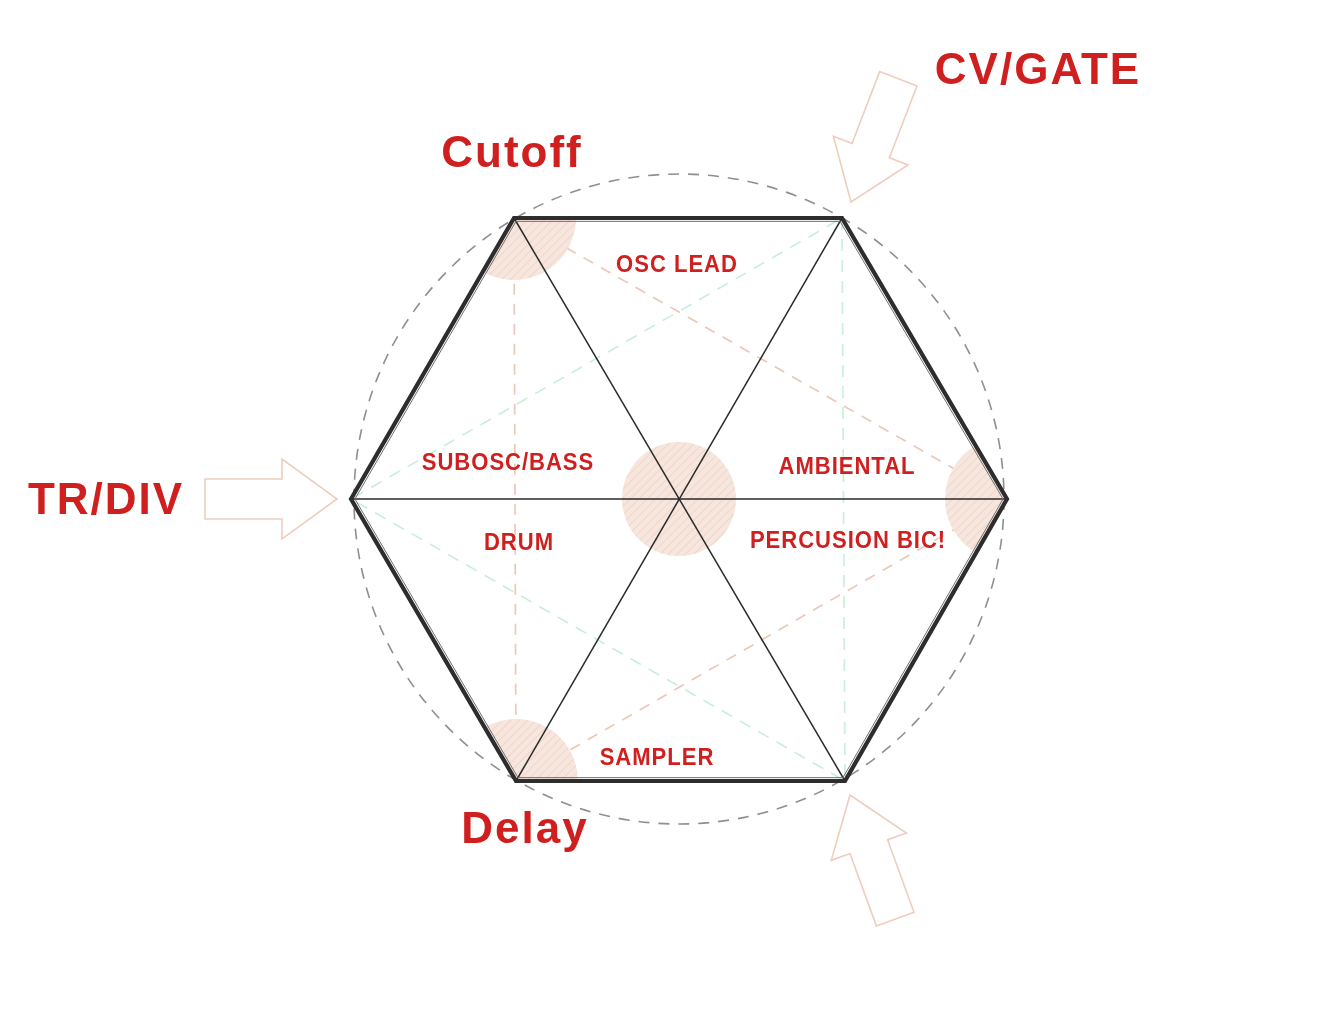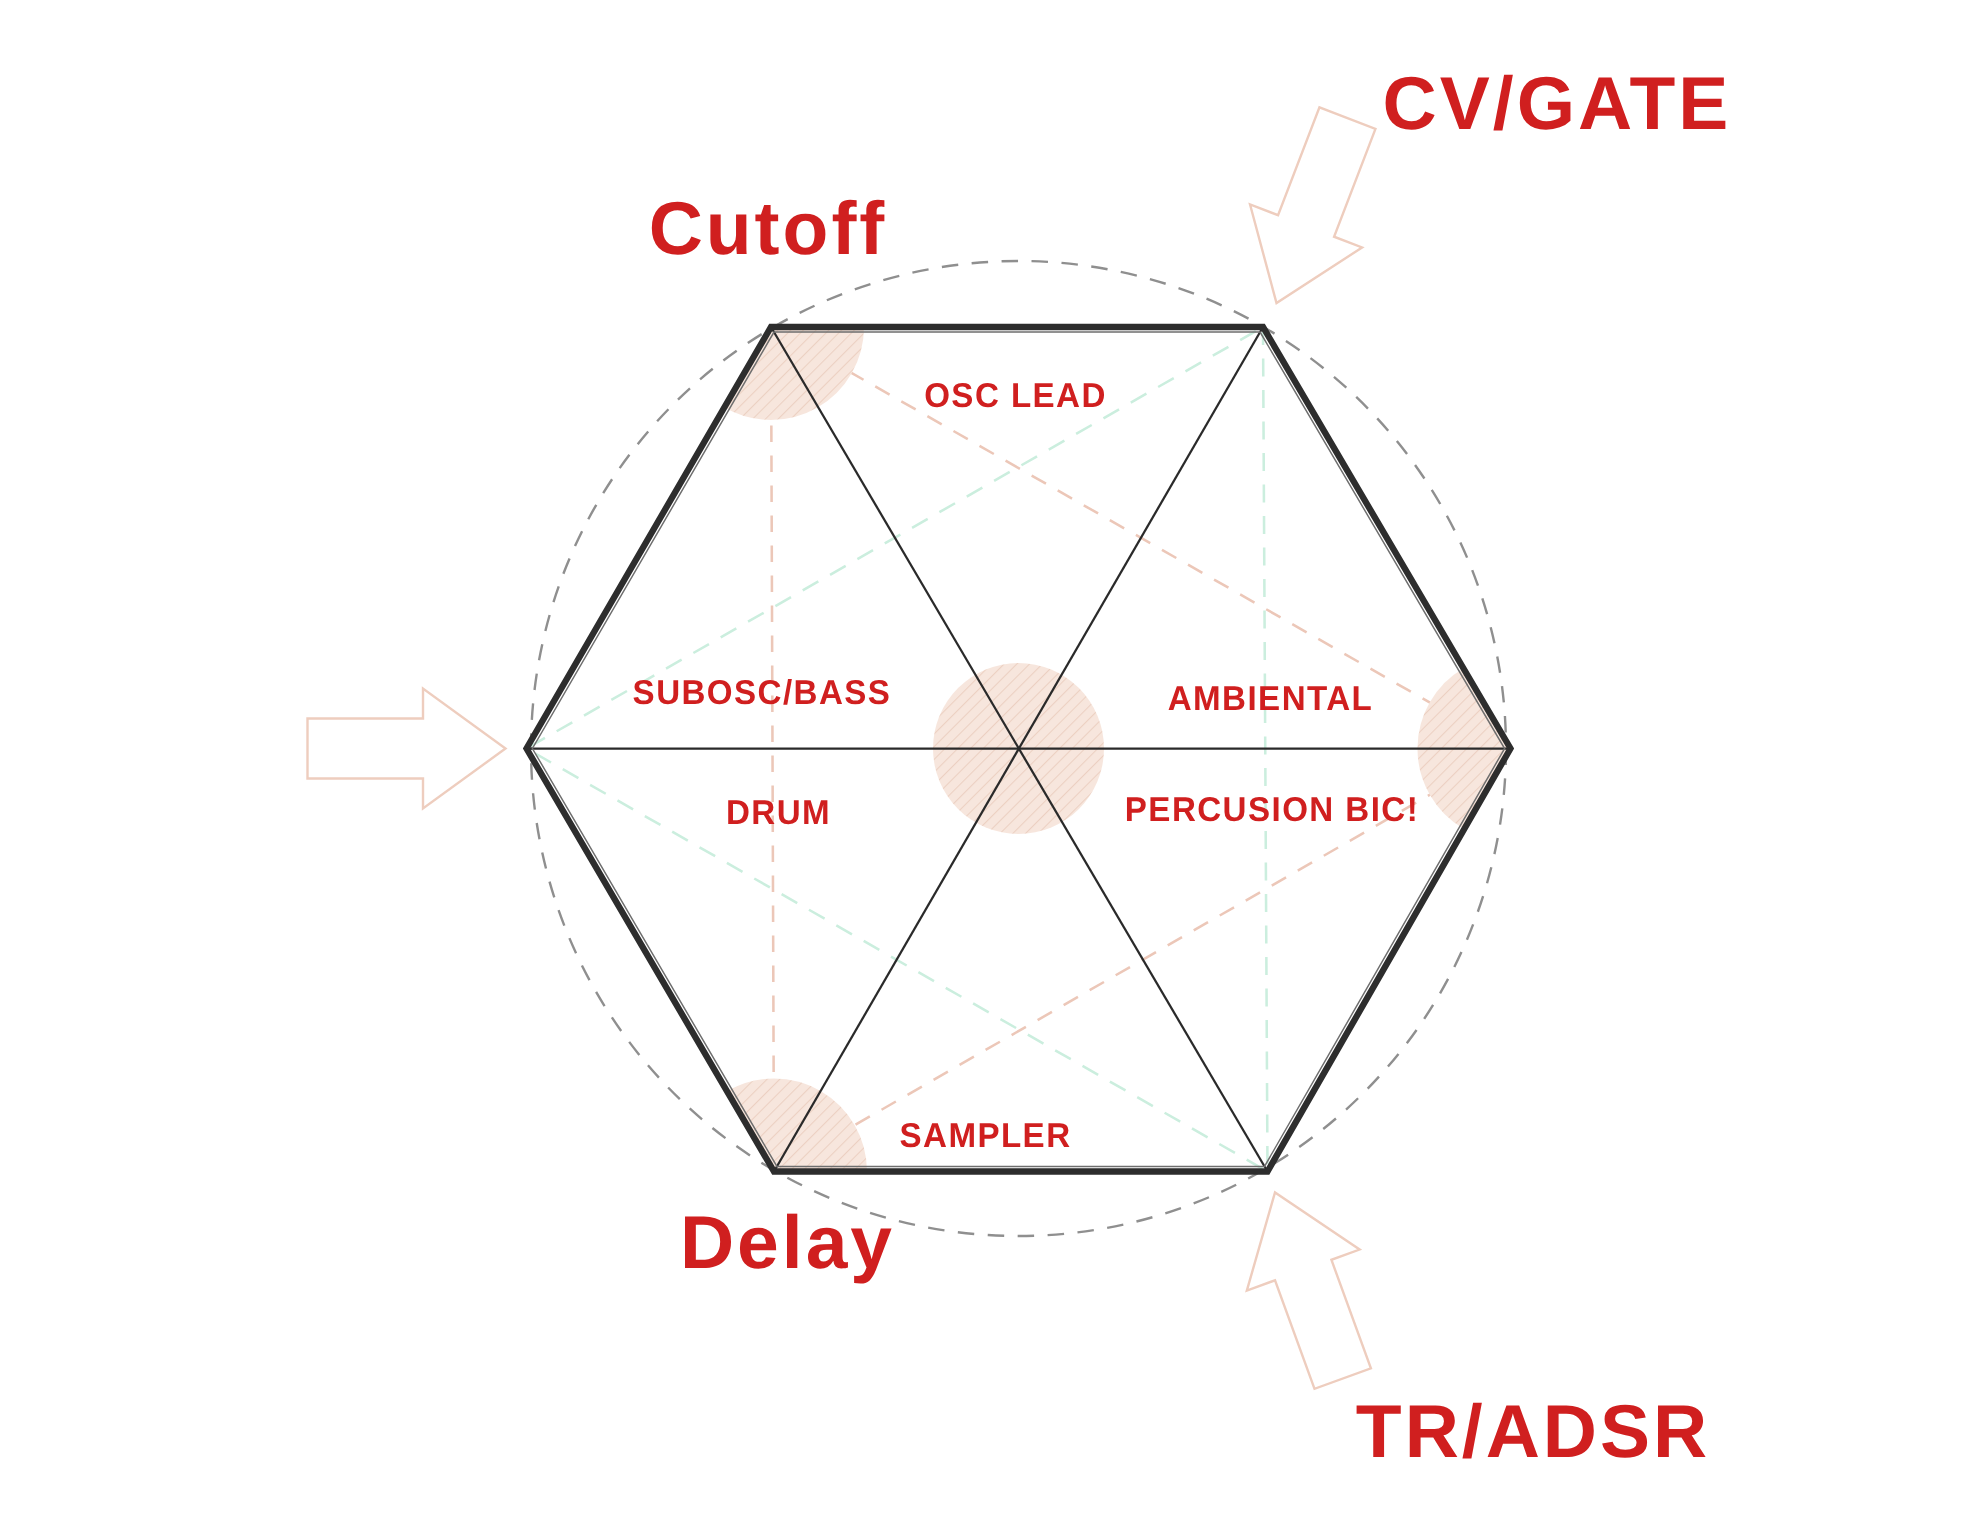--- a/index.html
+++ b/index.html
@@ -13,21 +13,21 @@
   #diagram-svg{position:absolute;left:0;top:0;}
   .lbl{
     position:absolute;
     transform:translate(-50%,-50%);
     color:#d01f1f;
     font-weight:700;
     white-space:nowrap;
     letter-spacing:1px;
     user-select:none;
   }
-  .lbl-big{font-size:50px;letter-spacing:2px;}
+  .lbl-big{font-size:44px;letter-spacing:2px;}
   .lbl-small{font-size:23px;transform:translate(-50%,-50%) scaleX(0.96);}
   
   .pos-cutoff  {left:512px; top:152px;text-align:right;}
   .pos-cvgate  {left:1038px;top:69px;}
   .pos-trdiv   {left:106px; top:499px;}
   .pos-reverb  {left:1090px;top:544px;}
   .pos-delay   {left:525px; top:828px;text-align:right;}
   .pos-tradsr  {left:1022px;top:954px;}
   
   .pos-osclead {left:677px; top:264px;}
@@ -70,22 +70,22 @@
     <path d="M 514,218 L 842,218 L 1007,499 L 845,781 L 516,781 L 351,499 Z" fill="none" stroke="#6e6e6e" stroke-width="1" transform="translate(8.15,5.99) scale(0.988)"></path>
     <path d="M 514,218 L 842,218 L 1007,499 L 845,781 L 516,781 L 351,499 Z" fill="none" stroke="#2d2d2d" stroke-width="4.2" stroke-linejoin="miter"></path>
 
     <path d="M -132,-20 L -55,-20 L -55,-40 L 0,0 L -55,40 L -55,20 L -132,20 Z" transform="translate(337,499)" fill="#ffffff" stroke="#eecdbe" stroke-width="1.6"></path>
     <path d="M -132,-20 L -55,-20 L -55,-40 L 0,0 L -55,40 L -55,20 L -132,20 Z" transform="translate(851,202) rotate(111)" fill="#ffffff" stroke="#eecdbe" stroke-width="1.6"></path>
     <path d="M -132,-20 L -55,-20 L -55,-40 L 0,0 L -55,40 L -55,20 L -132,20 Z" transform="translate(850,795) rotate(-110)" fill="#ffffff" stroke="#eecdbe" stroke-width="1.6"></path>
   </svg>
 
   <div class="lbl lbl-big pos-cutoff">Cutoff</div>
   <div class="lbl lbl-big pos-cvgate">CV/GATE</div>
+  <div class="lbl lbl-big pos-trdiv">TR/DIV</div>
   <div class="lbl lbl-big pos-delay">Delay</div>
-  <div class="lbl lbl-big pos-tradsr">TR/ADSR</div>
 
   <div class="lbl lbl-small pos-osclead">OSC LEAD</div>
   <div class="lbl lbl-small pos-subosc">SUBOSC/BASS</div>
   <div class="lbl lbl-small pos-ambient">AMBIENTAL</div>
   <div class="lbl lbl-small pos-drum">DRUM</div>
   <div class="lbl lbl-small pos-percus">PERCUSION BIC!</div>
   <div class="lbl lbl-small pos-sampler">SAMPLER</div>
 
 </div>
 

